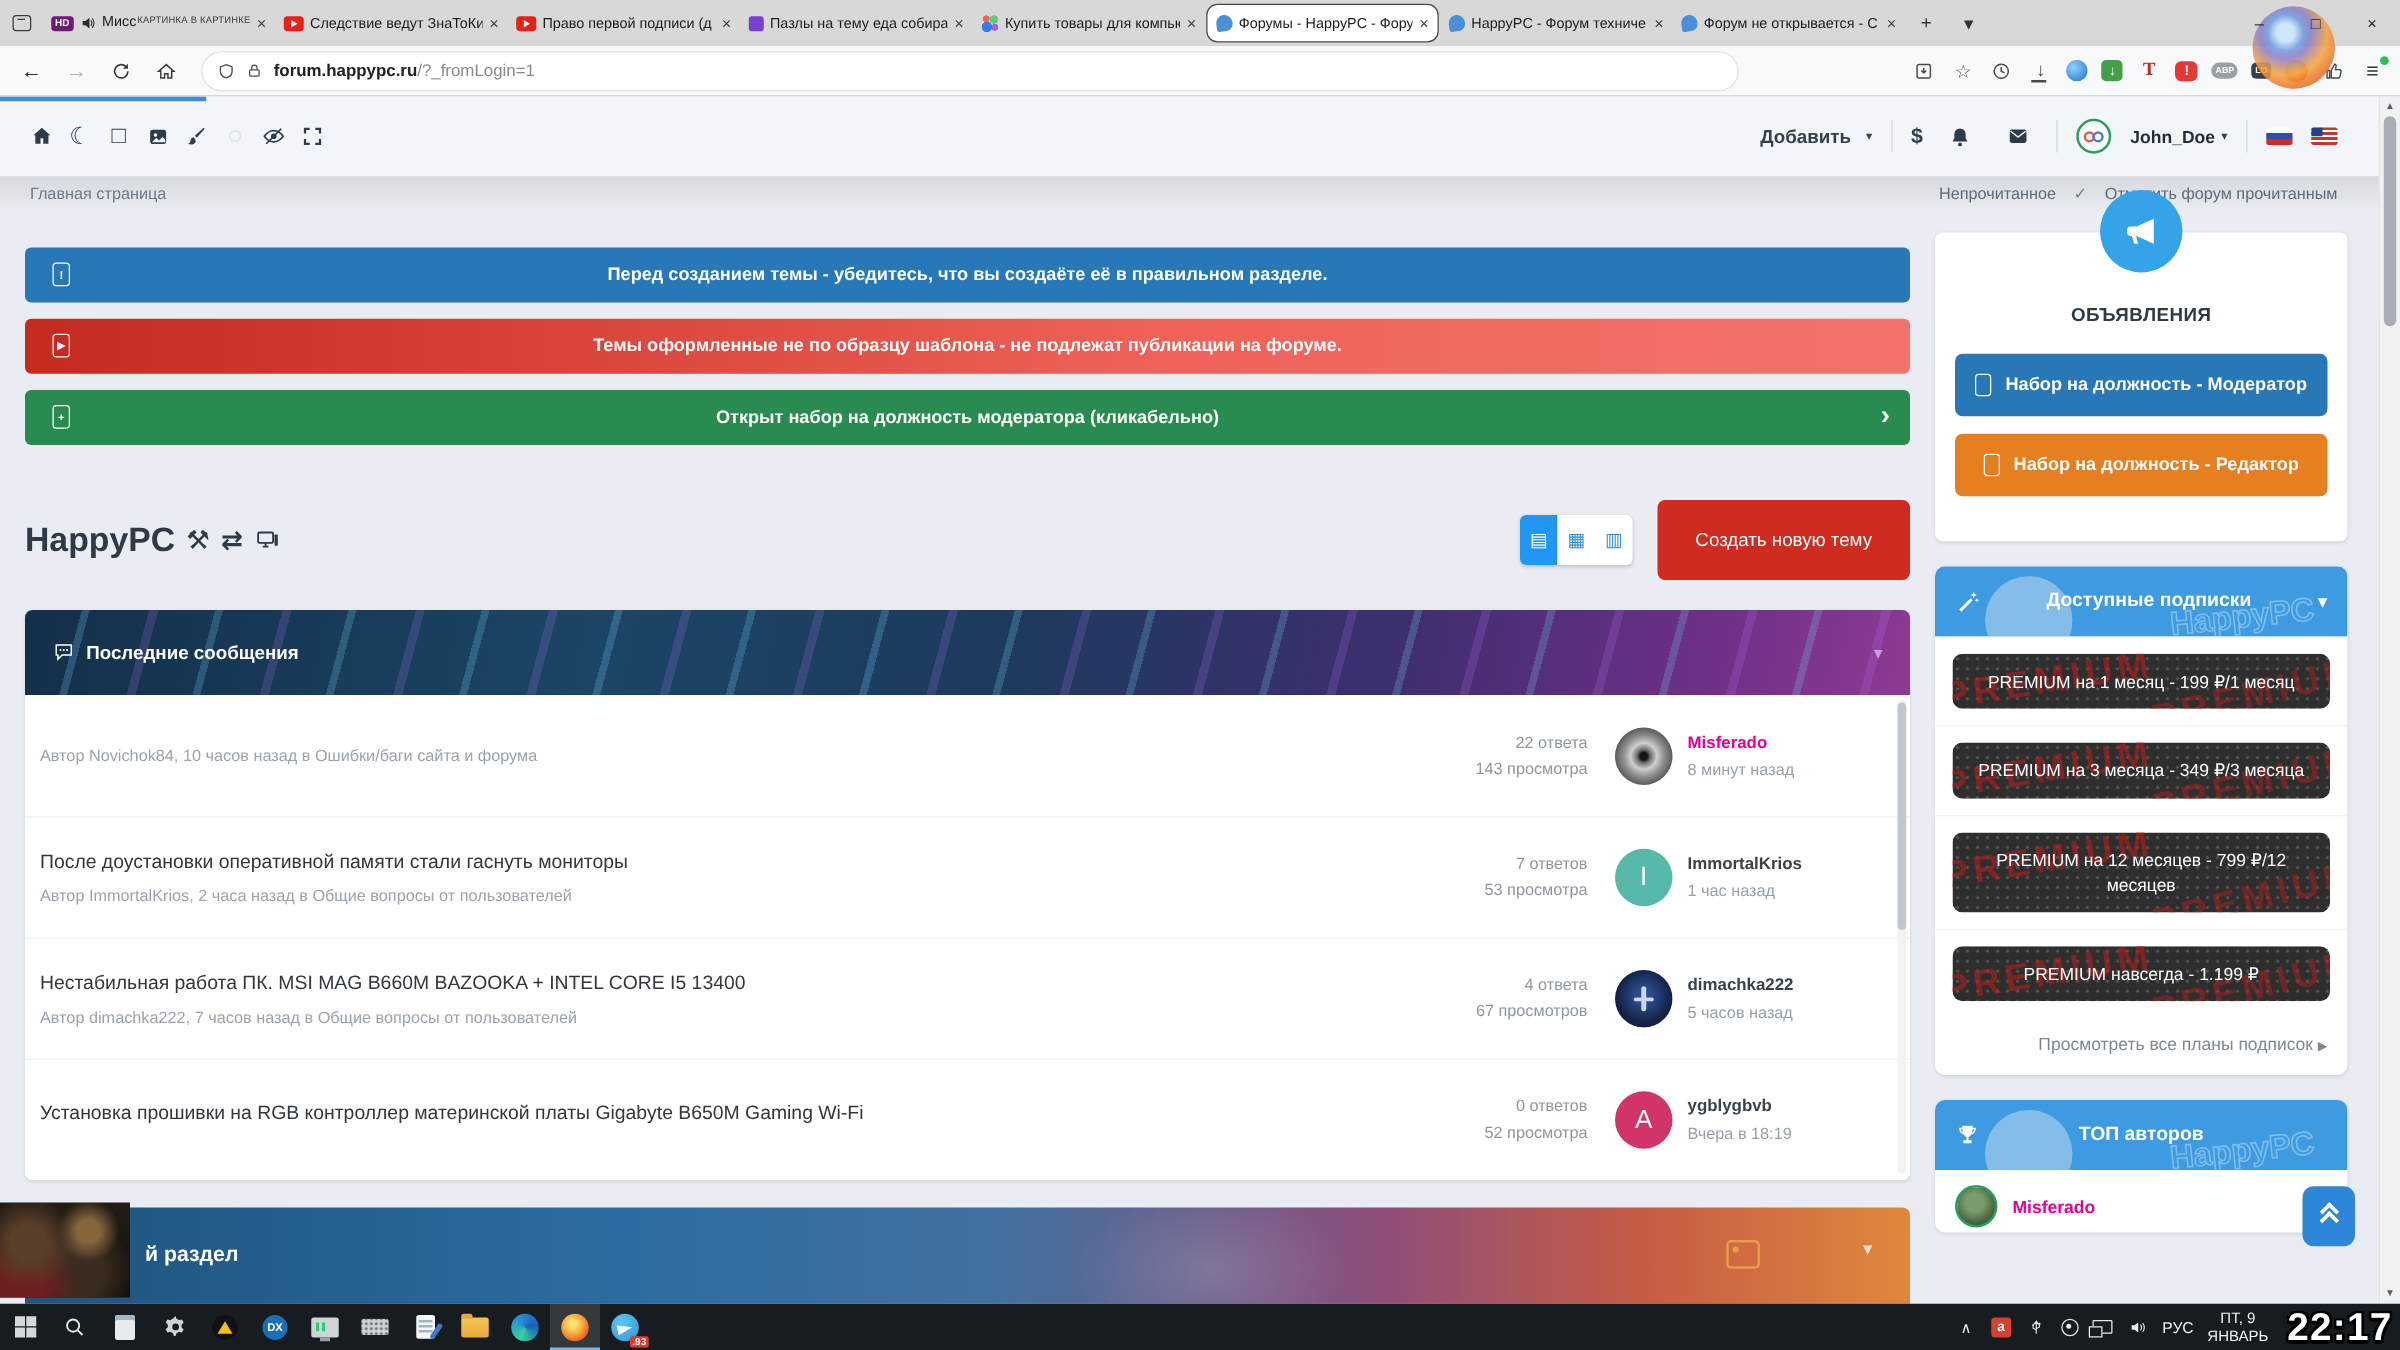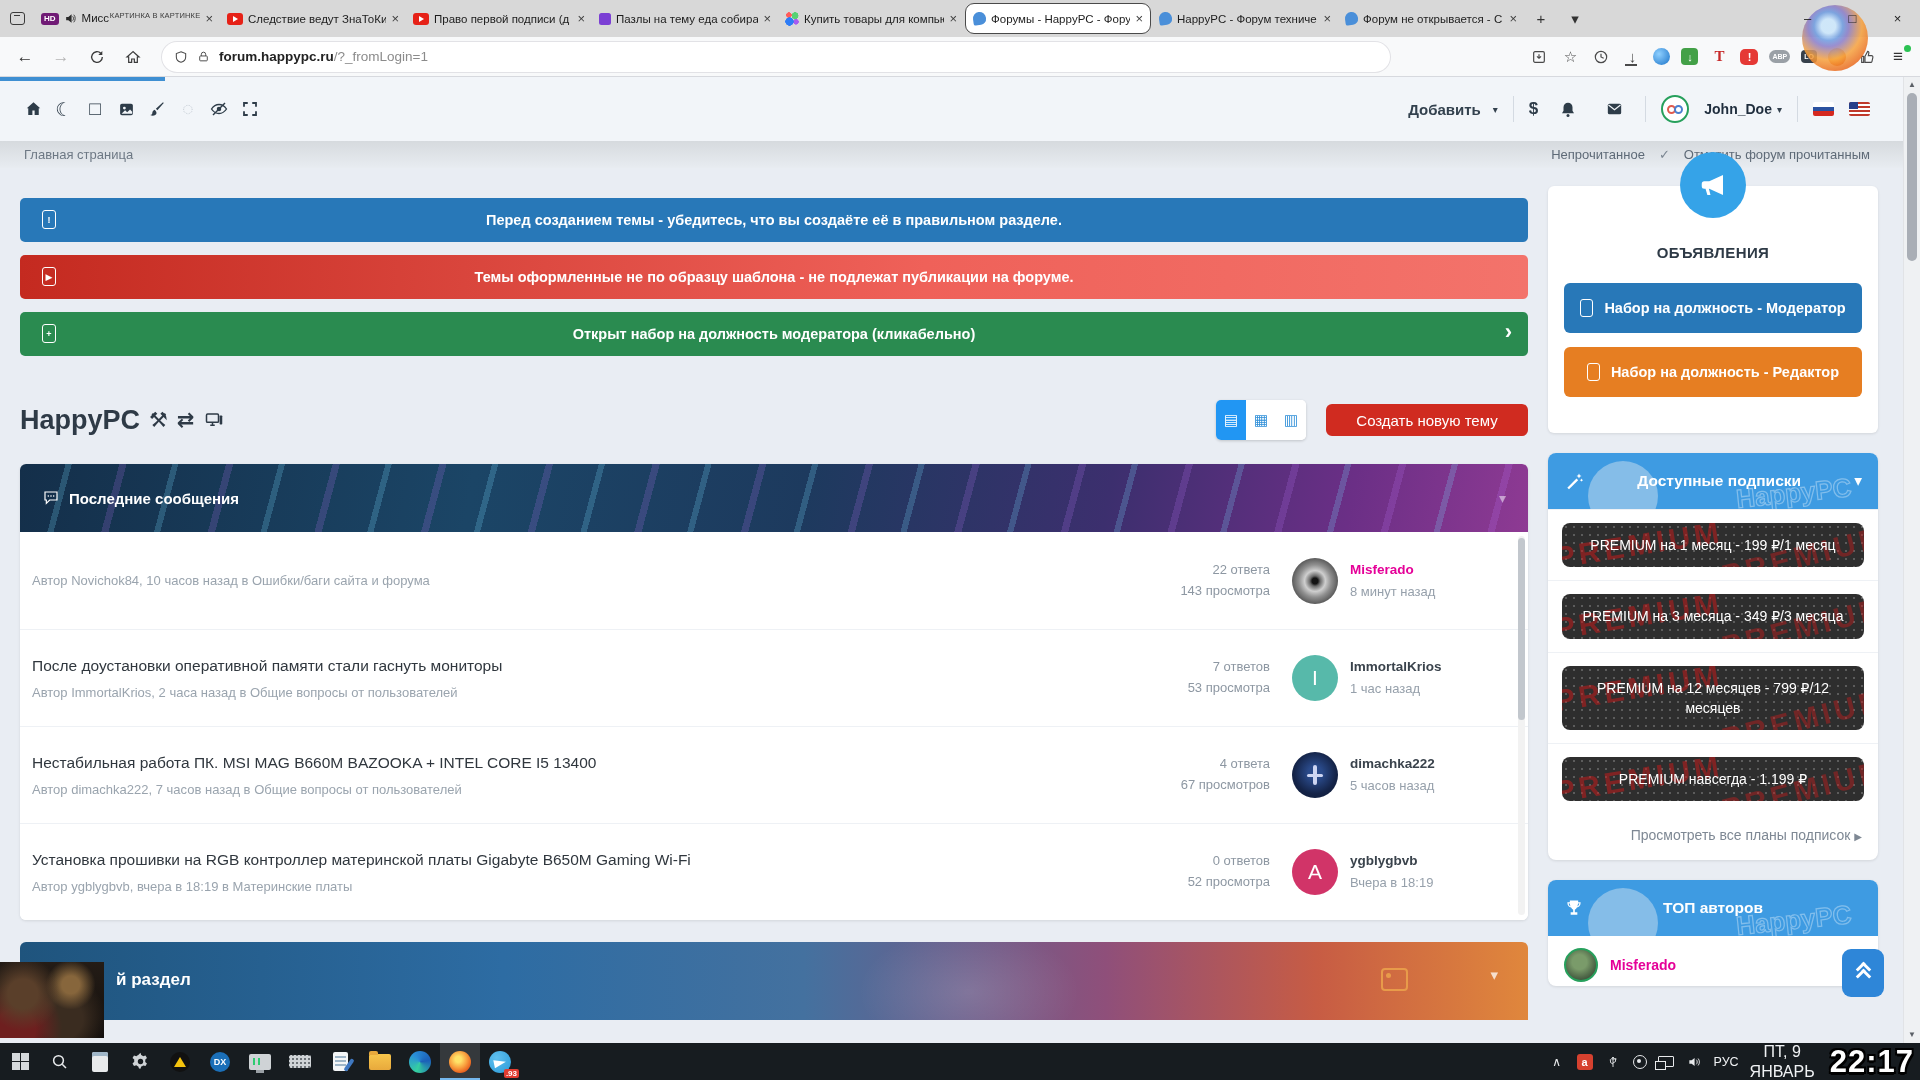--- a/index.html
+++ b/index.html
@@ -76,21 +76,21 @@
 .banner.blue{background:#2878b8}
 .banner.red{background:linear-gradient(90deg,#c42a20,#ef6159 60%,#f3736b)}
 .banner.green{background:#2a8b50}
 .bchev{position:absolute;right:16px;top:7px;font-size:22px;font-weight:bold}
 .secrow{display:flex;align-items:center;margin:44px 0 24px}
 .sectitle{font-size:27px;font-weight:bold;color:#2e3a46;display:flex;align-items:center;gap:9px}
 .secico{font-size:21px;color:#2e3a46}
 .viewgrp{margin-left:auto;display:flex;border-radius:5px;overflow:hidden;box-shadow:0 1px 3px rgba(0,0,0,.18);background:#fff}
 .vbtn{width:30px;height:40px;display:flex;align-items:center;justify-content:center;font-size:15px;color:#2f8fd8;background:#fff}
 .vbtn.on{background:#2196f3;color:#fff}
-.createbtn{margin-left:20px;width:202px;height:32px;background:#d02b20;color:#fff;border-radius:6px;display:flex;align-items:center;justify-content:center;font-size:15px}
+.createbtn{margin-left:20px;width:202px;height:64px;background:#d02b20;color:#fff;border-radius:6px;display:flex;align-items:center;justify-content:center;font-size:15px}
 .card{background:#fff;border-radius:6px;box-shadow:0 1px 3px rgba(0,0,0,.1)}
 .threads{position:relative;overflow:hidden;height:456px}
 .thead{height:68px;display:flex;align-items:center;padding:0 22px;color:#fff;font-weight:bold;font-size:15px;gap:9px;background:linear-gradient(100deg,#142f4a 0%,#1b4566 30%,#1d3a5e 52%,#3c2f6e 72%,#6b2f86 88%,#8e3a93 100%);position:relative}
 .thead:before{content:"";position:absolute;inset:0;background:repeating-linear-gradient(105deg,transparent 0 44px,rgba(120,220,255,.22) 44px 50px,transparent 50px 96px,rgba(190,120,255,.18) 96px 103px)}
 .thead>*{position:relative}
 .thead .hchev{margin-left:auto;opacity:.5;font-size:14px}
 .thread{display:flex;align-items:center;height:97px;padding:0 26px 0 12px;border-top:1px solid #eef1f5;background:#fff}
 .thm{flex:1;padding-right:24px;min-width:0}
 .tht{font-size:15.5px;color:#30373e;margin-bottom:10px}
 .thmeta{font-size:13px;color:#9aa4ae}
@@ -173,21 +173,21 @@
 .tgic:before{content:"";position:absolute;left:5px;top:8px;border-left:12px solid #fff;border-top:4px solid transparent;border-bottom:4px solid transparent;transform:rotate(-12deg)}
 .badge{position:absolute;right:1px;bottom:2px;background:#e03c31;color:#fff;font-size:8px;padding:0 2px;border-radius:2px;font-weight:bold}
 .tray{margin-left:auto;display:flex;align-items:center;gap:11px;padding-right:4px;color:#fff}
 .trico{display:flex;align-items:center;justify-content:center;width:18px;height:18px;color:#e8eaec;font-size:12px}
 .adg{width:16px;height:16px;background:#d6412f;border-radius:3px;color:#fff;font-size:11px;font-weight:bold;display:flex;align-items:center;justify-content:center}
 .cam{width:14px;height:14px;border:1.8px solid #e8eaec;border-radius:50%;position:relative}
 .cam:before{content:"";position:absolute;left:3px;top:3px;width:4px;height:4px;border-radius:50%;background:#e8eaec}
 .net{width:16px;height:11px;border:1.6px solid #e8eaec;border-radius:1px;position:relative}
 .net:before{content:"";position:absolute;left:-4px;bottom:-4px;width:9px;height:7px;background:#171c20;border:1.6px solid #e8eaec}
 .lang{font-size:12.5px;color:#f0f2f4}
-.dt{font-size:16px;line-height:1.2;text-align:center;color:#f0f2f4}
+.dt{font-size:12px;line-height:1.2;text-align:center;color:#f0f2f4}
 .clock{font-size:31px;font-weight:bold;letter-spacing:1px;color:#fff;margin:0 2px 0 4px;text-shadow:-2px -2px 0 #000,2px -2px 0 #000,-2px 2px 0 #000,2px 2px 0 #000,0 3px 0 #000}
 </style>
 </head>
 <body>
 
 <div class="tabbar">
   <div class="tabx">
       <span class="tmgr"></span>
     </div>
 
@@ -481,21 +481,20 @@
         <span class="thav av-navy"></span>
         <div class="thwho">
           <div class="nm">dimachka222</div>
           <div>5 часов назад</div>
         </div>
       </div>
 
       <div class="thread">
         <div class="thm">
           <div class="tht">Установка прошивки на RGB контроллер материнской платы Gigabyte B650M Gaming Wi-Fi</div>
-          <div class="thmeta">Автор ygblygbvb, вчера в 18:19 в Материнские платы</div>
         </div>
         <div class="thstats">
           <div>0 ответов</div>
           <div>52 просмотра</div>
         </div>
         <span class="thav av-pink">A</span>
         <div class="thwho">
           <div class="nm">ygblygbvb</div>
           <div>Вчера в 18:19</div>
         </div>

